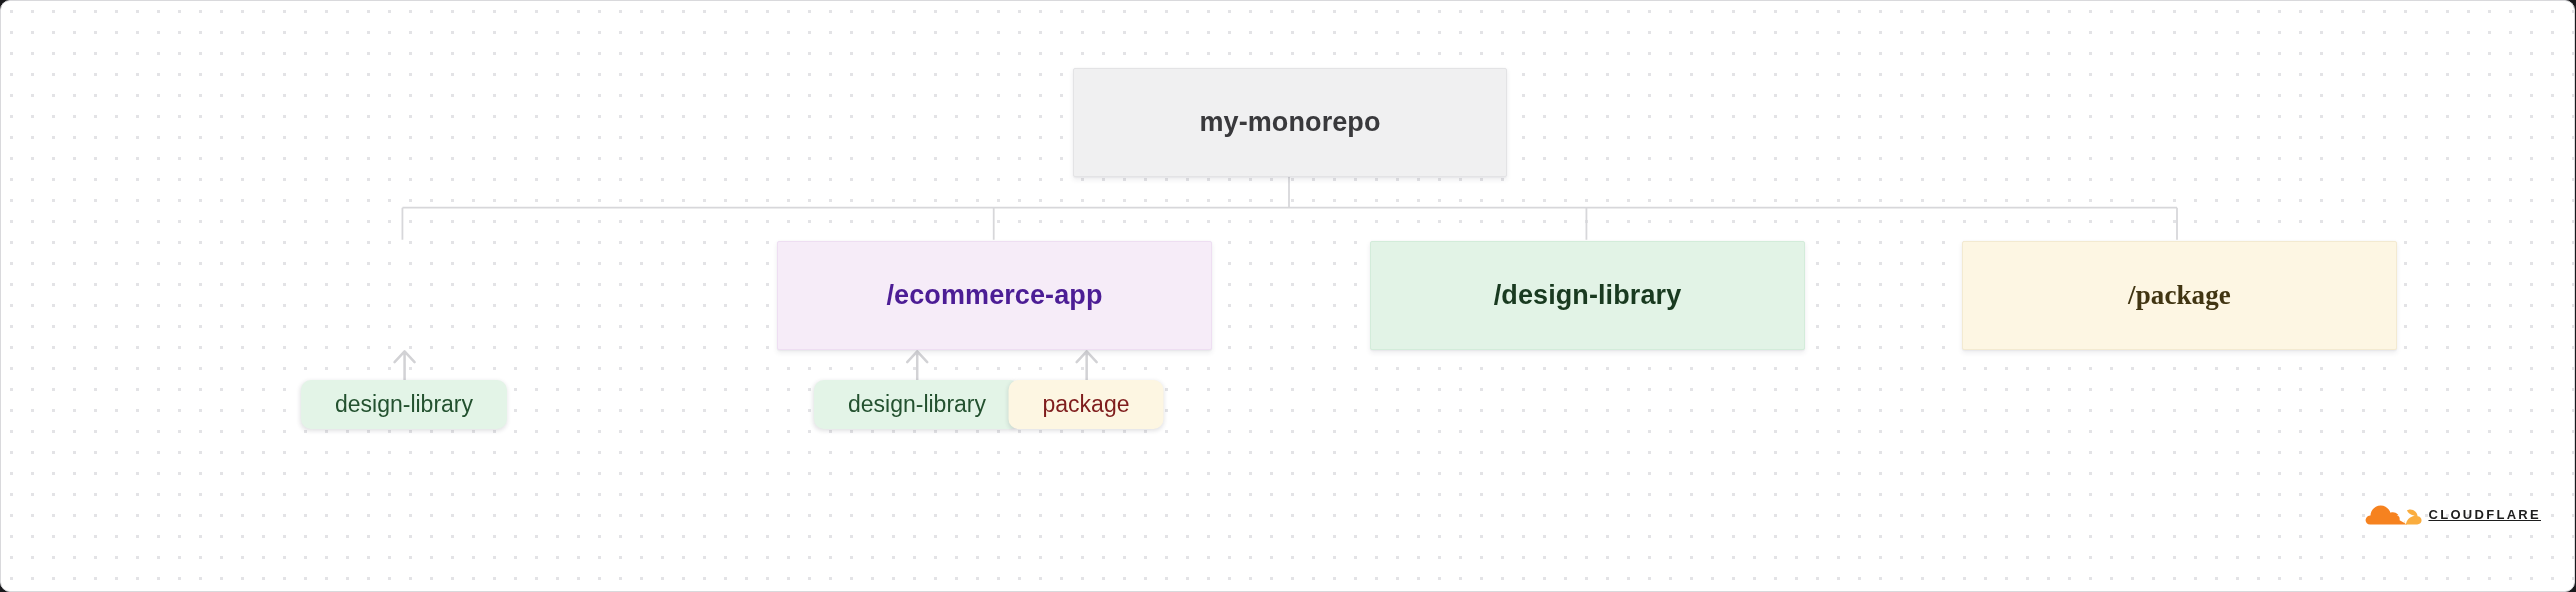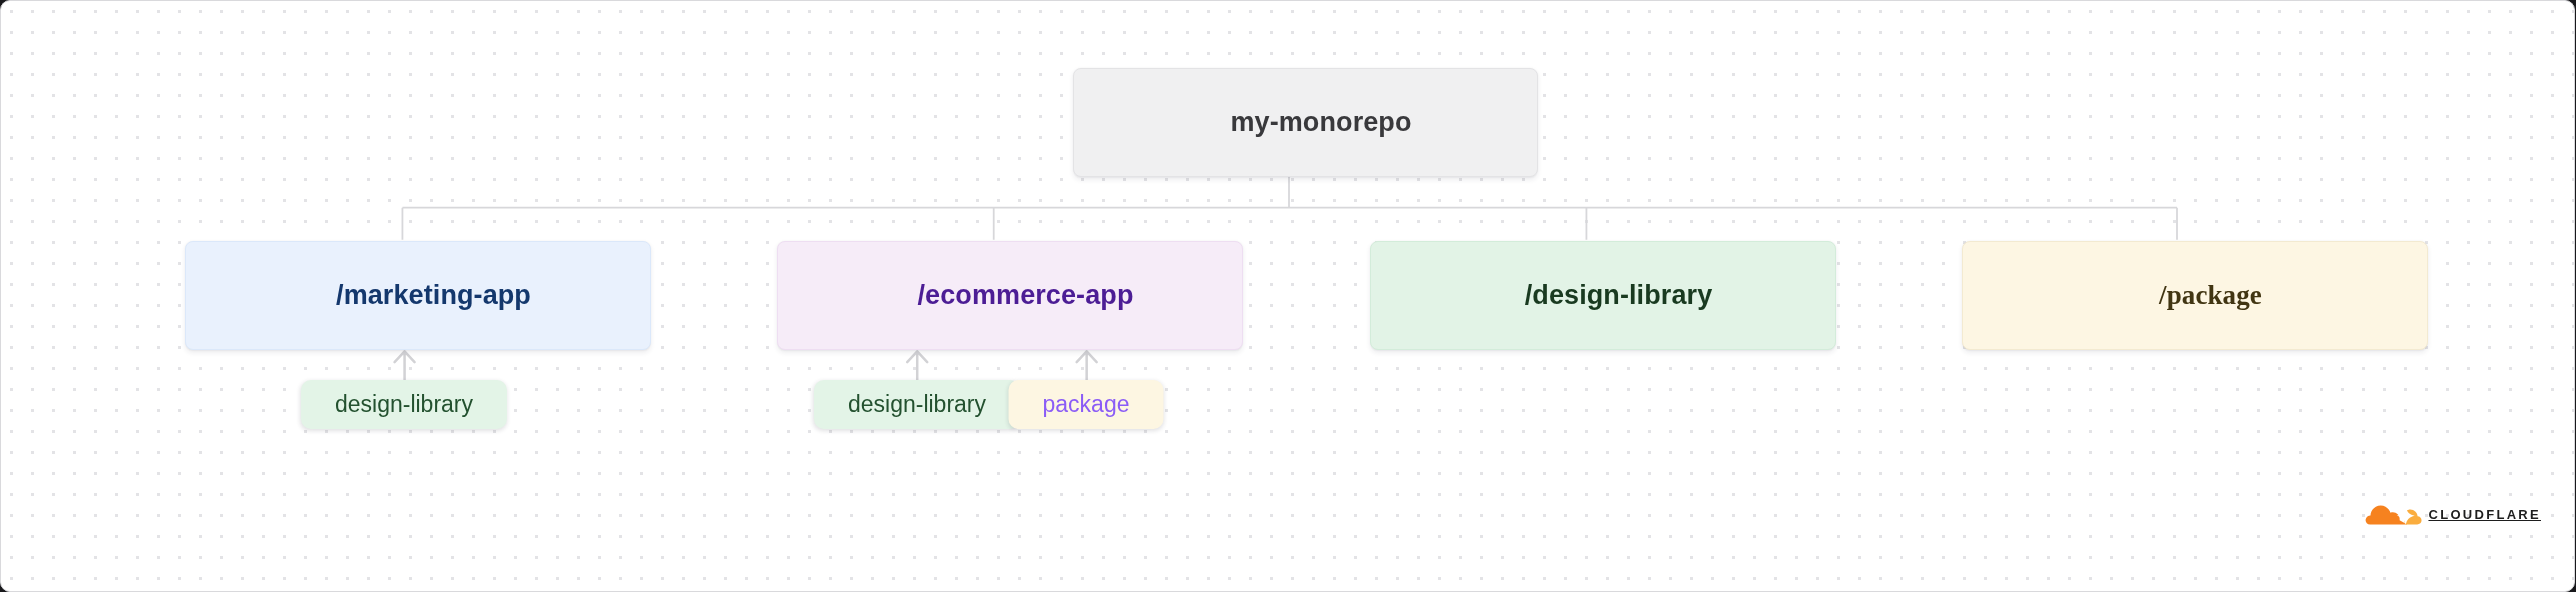--- a/index.html
+++ b/index.html
@@ -29,26 +29,25 @@
     width: 2576px;
     height: 592px;
     pointer-events: none;
   }
   .node {
     position: absolute;
     height: 107px;
     display: flex;
     align-items: center;
     justify-content: center;
-    border-radius: 8px;
+    border-radius: 2px;
     font-size: 27px;
     font-weight: 700;
     letter-spacing: 0.1px;
     box-shadow: 0 2.1px 5.7px rgba(40,40,60,0.08), 0 0.7px 1.4px rgba(40,40,60,0.05);
-    padding-left: 31px;
   }
   .node-root {
     left: 1072px; top: 67px; width: 432px;
     background: #f0f0f1;
     border: 0.7px solid #e3e3e5;
     color: #39393c;
   }
   .node-marketing {
     left: 184px; top: 240px; width: 433px;
     background: #e9f1fd;
@@ -81,21 +80,21 @@
     line-height: 49px;
     padding: 0 34px;
     border-radius: 10px;
     font-size: 23px;
     font-weight: 400;
     white-space: nowrap;
     transform: translateX(-50%);
     box-shadow: 0 1.4px 4.3px rgba(40,40,60,0.14);
   }
   .tag-green { background: #e3f4e7; color: #23512f; }
-  .tag-cream { background: #fdf6e2; color: #8b5cf6; text-align: right; }
+  .tag-cream { background: #fdf6e2; color: #7f1d1d; text-align: right; }
   .tag-1 { left: 403px; }
   .tag-2 { left: 916px; }
   .tag-3 { left: 1085px; }
   .logo {
     position: absolute;
     right: 33px;
     top: 496px;
     display: flex;
     align-items: center;
     gap: 5px;
@@ -121,23 +120,20 @@
       <path d="M563 530 V492 M549 505 L563 490 L577 505"></path>
       <path d="M1280 530 V492 M1266 505 L1280 490 L1294 505"></path>
       <path d="M1517 530 V492 M1503 505 L1517 490 L1531 505"></path>
     </g>
   </svg>
 
   <div class="node node-root">
     <span>my-monorepo</span>
   </div>
 
-  <div class="node node-marketing">
-    <span>/marketing-app</span>
-  </div>
 
   <div class="node node-ecommerce">
     <span>/ecommerce-app</span>
   </div>
 
   <div class="node node-design">
     <span>/design-library</span>
   </div>
 
   <div class="node node-package">

